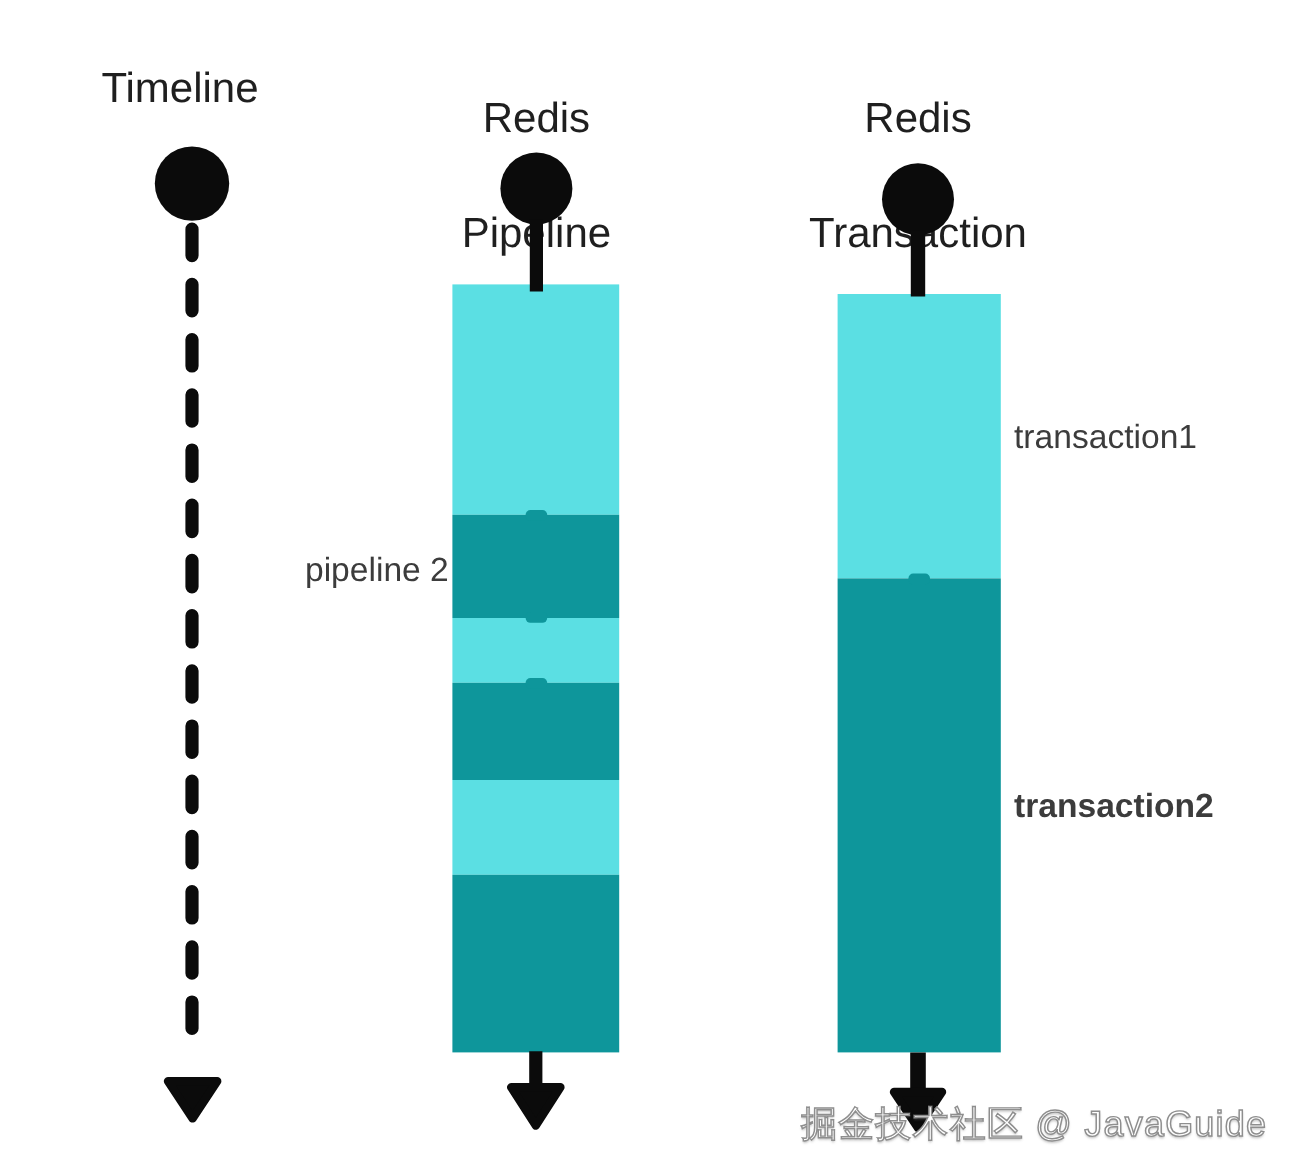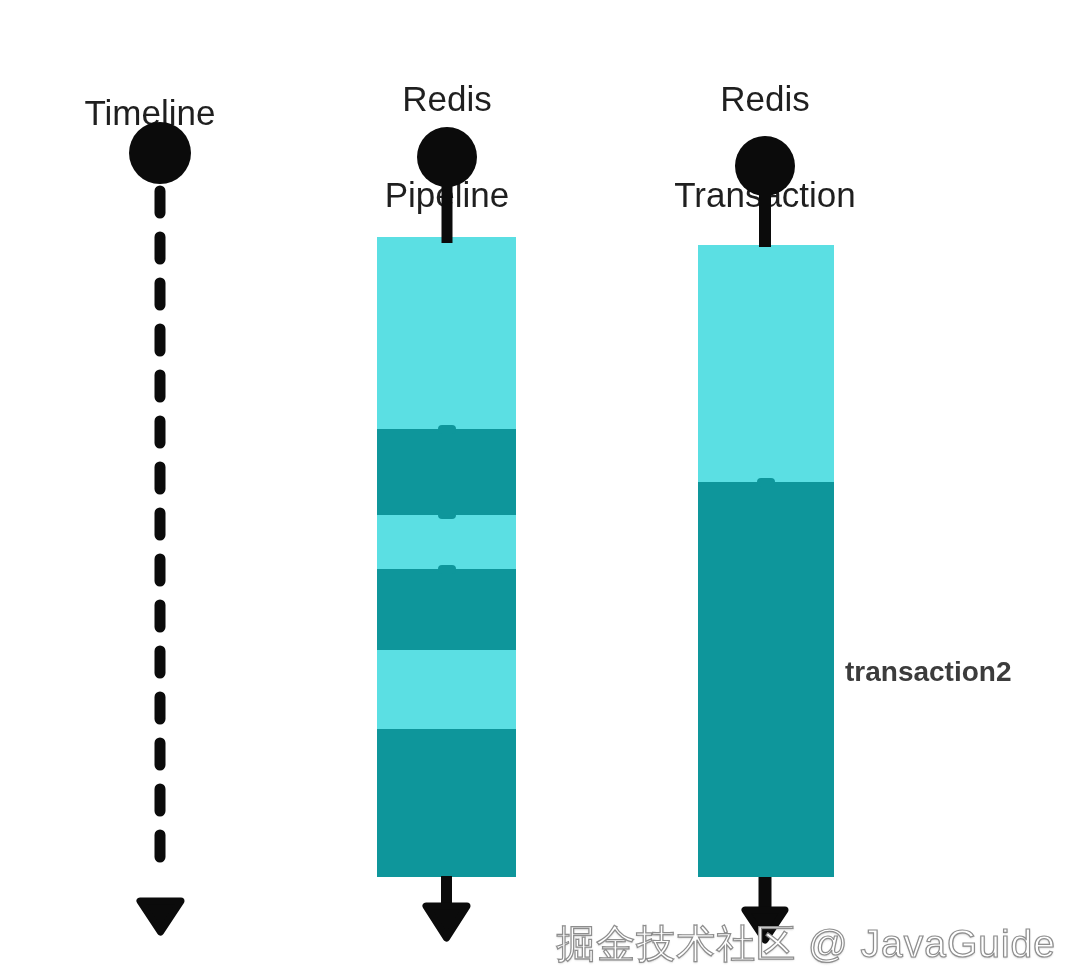--- a/index.html
+++ b/index.html
@@ -21,21 +21,21 @@
     font-family:"Liberation Sans","DejaVu Sans",sans-serif;
   }
   .col-title{
     position:absolute;
     color:var(--c-title);
     font-size:35px;
     line-height:48px;
     text-align:center;
     white-space:pre-line;
   }
-  #timeline-title{left:40px;top:55px;width:220px;line-height:38px;margin-top:39px;}
+  #timeline-title{left:40px;top:55px;width:220px;line-height:38px;}
   #pipeline-title{left:347px;top:27px;width:200px;}
   #transaction-title{left:645px;top:27px;width:240px;}
   .bar{position:absolute;top:0;bottom:0;}
   #pipeline-bar{left:377px;width:139px;}
   #transaction-bar{left:698px;width:136px;}
   .seg{position:absolute;left:0;width:100%;}
   .seg.light{background:var(--c-light);z-index:1;}
   .seg.dark{background:var(--c-dark);z-index:2;}
   .notch{
     position:absolute;left:50%;margin-left:-9px;
@@ -57,21 +57,21 @@
     z-index:4;
   }
   .side-label.right-align{left:200px;width:174px;text-align:right;}
   .side-label.left-align{left:845px;width:230px;text-align:left;}
   #pipeline-label-1{top:319px;}
   #pipeline-label-2{top:458px;}
   #transaction-label-1{top:347px;}
   #transaction-label-2{top:655px;font-weight:bold;}
   .watermark{
     position:absolute;right:24px;top:917px;
-    font-size:39px;letter-spacing:1px;
+    font-size:30px;letter-spacing:1px;
     color:var(--c-wm-fill);
     -webkit-text-stroke:1.2px var(--c-wm-outline);
     text-shadow:0 1px 2px rgba(110,110,110,0.45);
     z-index:6;
     white-space:nowrap;
   }
 </style>
 </head>
 <body>
 
@@ -129,17 +129,19 @@
   <svg class="axis-svg" id="pipeline-arrow" width="82" height="80" viewBox="0 0 82 80">
     <line x1="40.5" y1="4" x2="40.5" y2="36" stroke="currentColor" stroke-width="11"></line>
     <path d="M 20 34 L 61 34 L 40.5 66 Z" fill="currentColor" stroke="currentColor" stroke-width="7" stroke-linejoin="round"></path>
   </svg>
 
   <svg class="axis-svg" id="transaction-arrow" width="82" height="80" viewBox="0 0 82 80">
     <line x1="41" y1="3" x2="41" y2="40" stroke="currentColor" stroke-width="13"></line>
     <path d="M 21 36 L 61 36 L 41 66 Z" fill="currentColor" stroke="currentColor" stroke-width="7" stroke-linejoin="round"></path>
   </svg>
 
+  <div class="side-label right-align" id="pipeline-label-2">pipeline 2</div>
+  <div class="side-label left-align" id="transaction-label-1">transaction1</div>
   <div class="side-label left-align" id="transaction-label-2">transaction2</div>
 
   <div class="watermark">掘金技术社区 @ JavaGuide</div>
 
 </div>
 
 </body></html>

